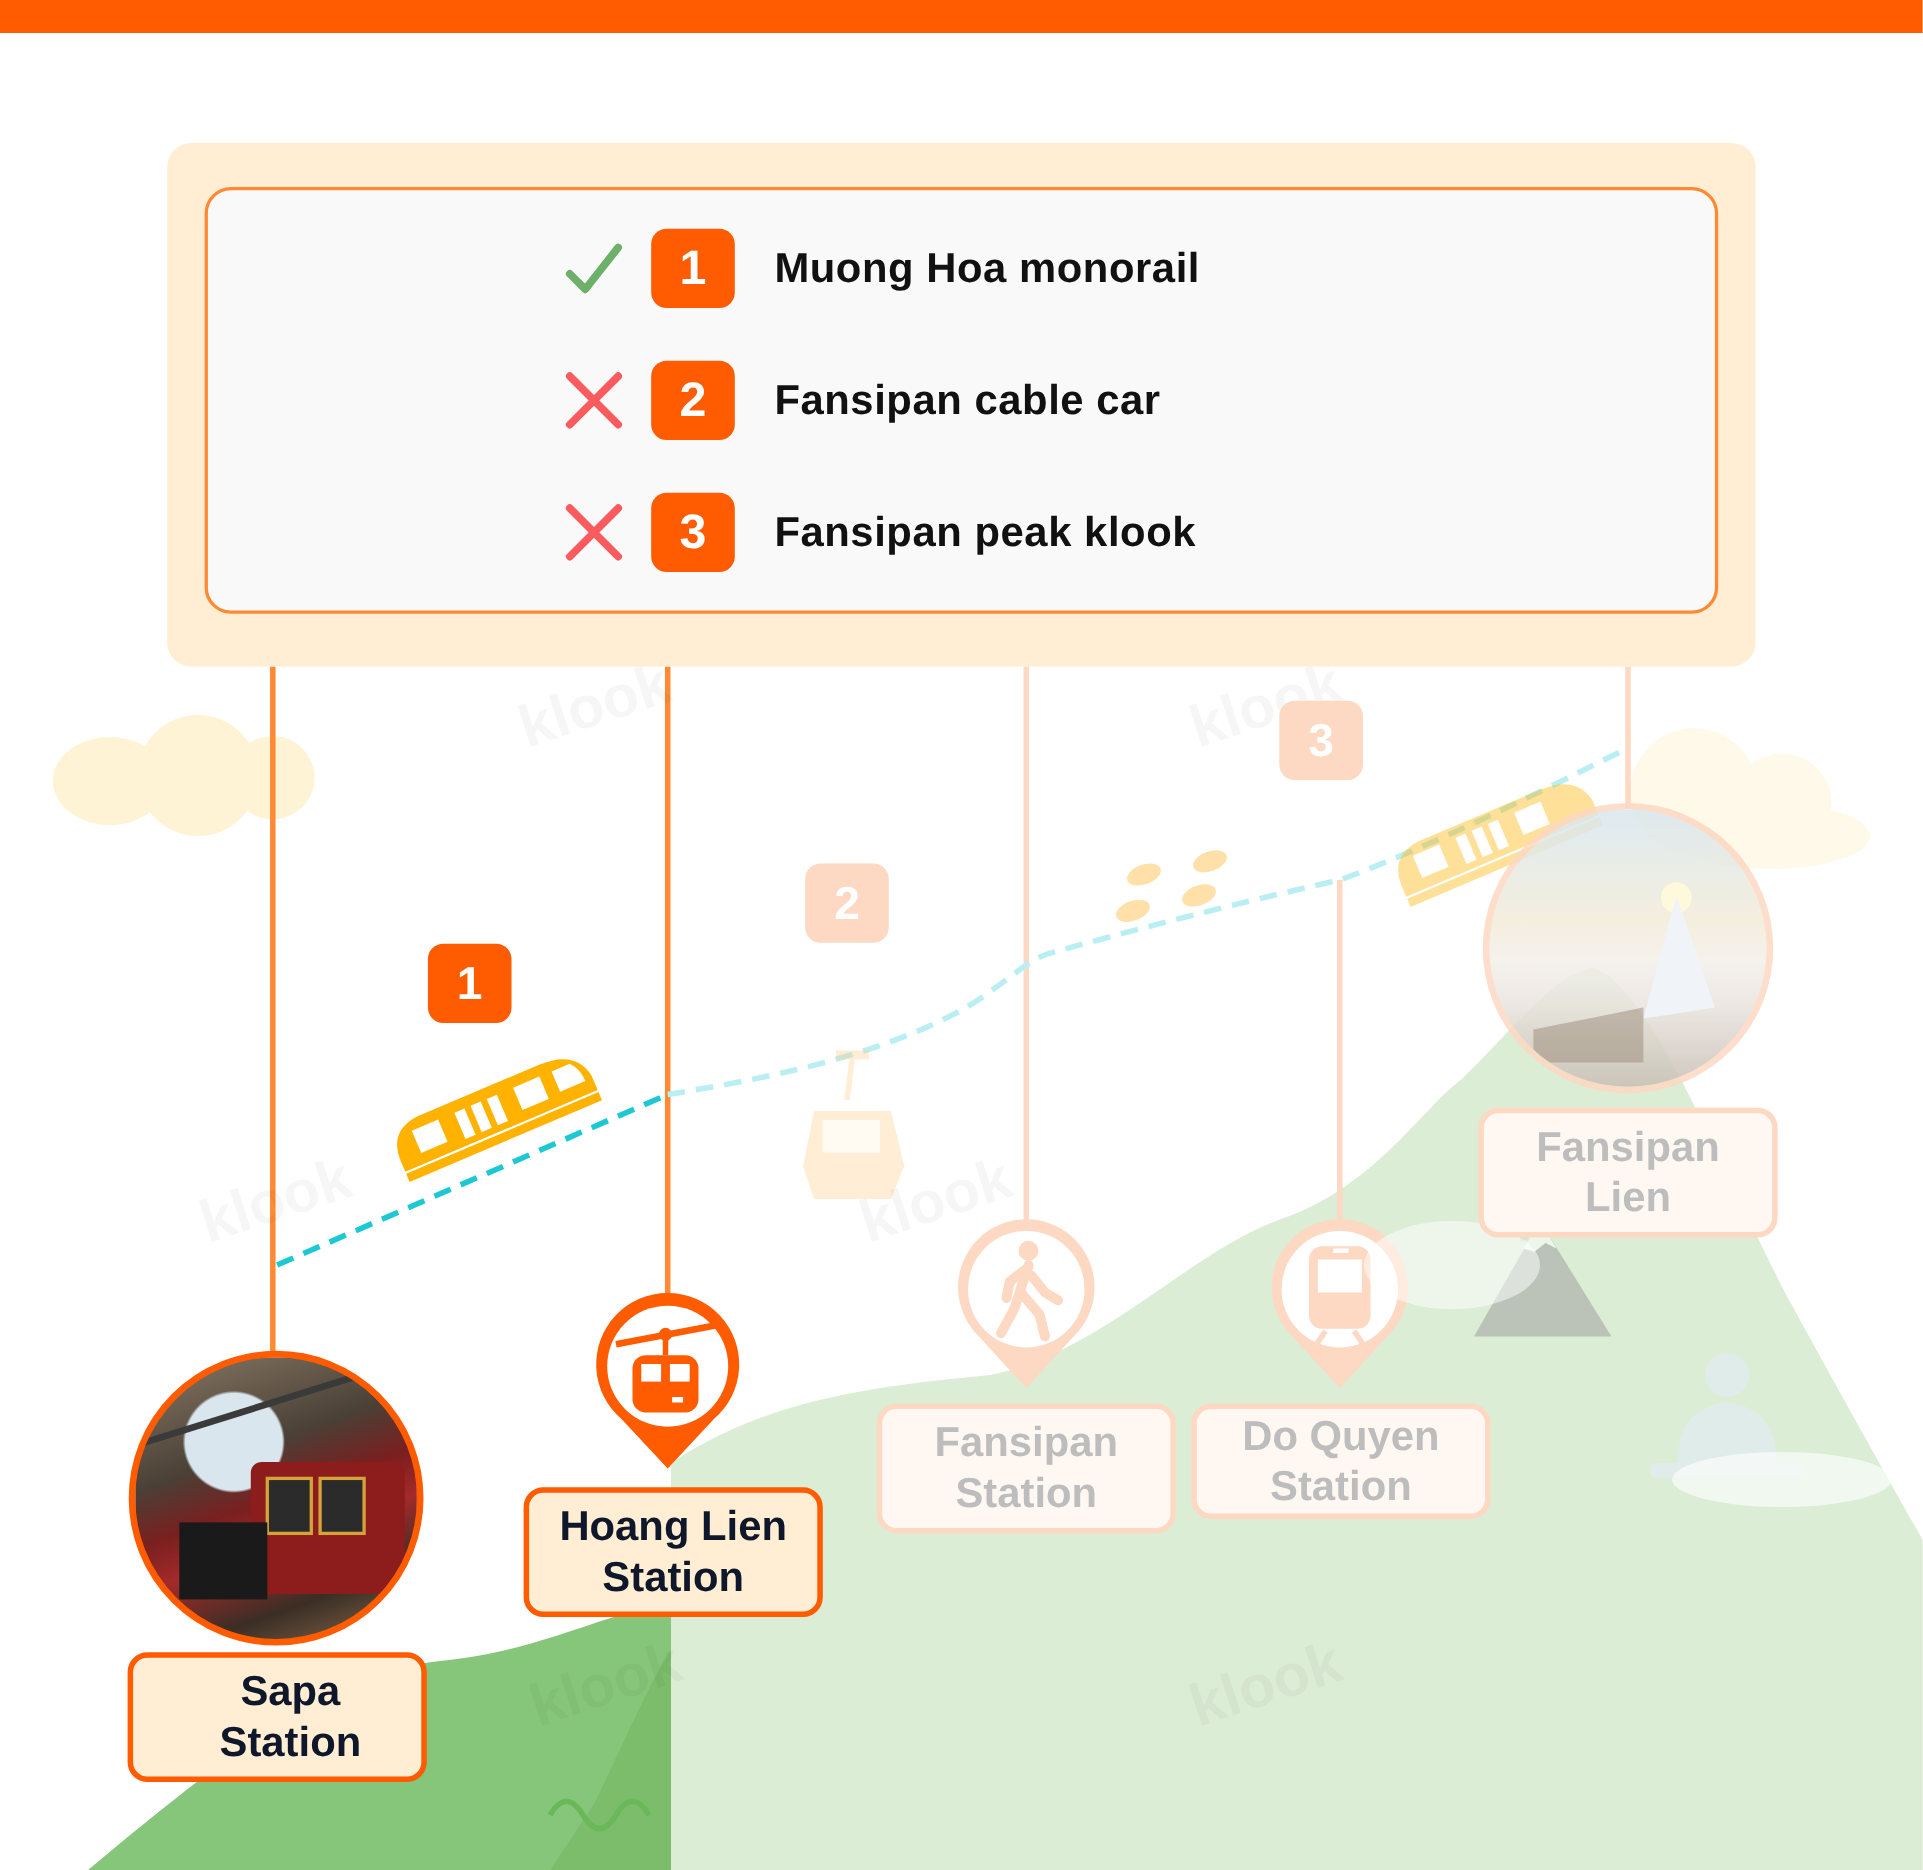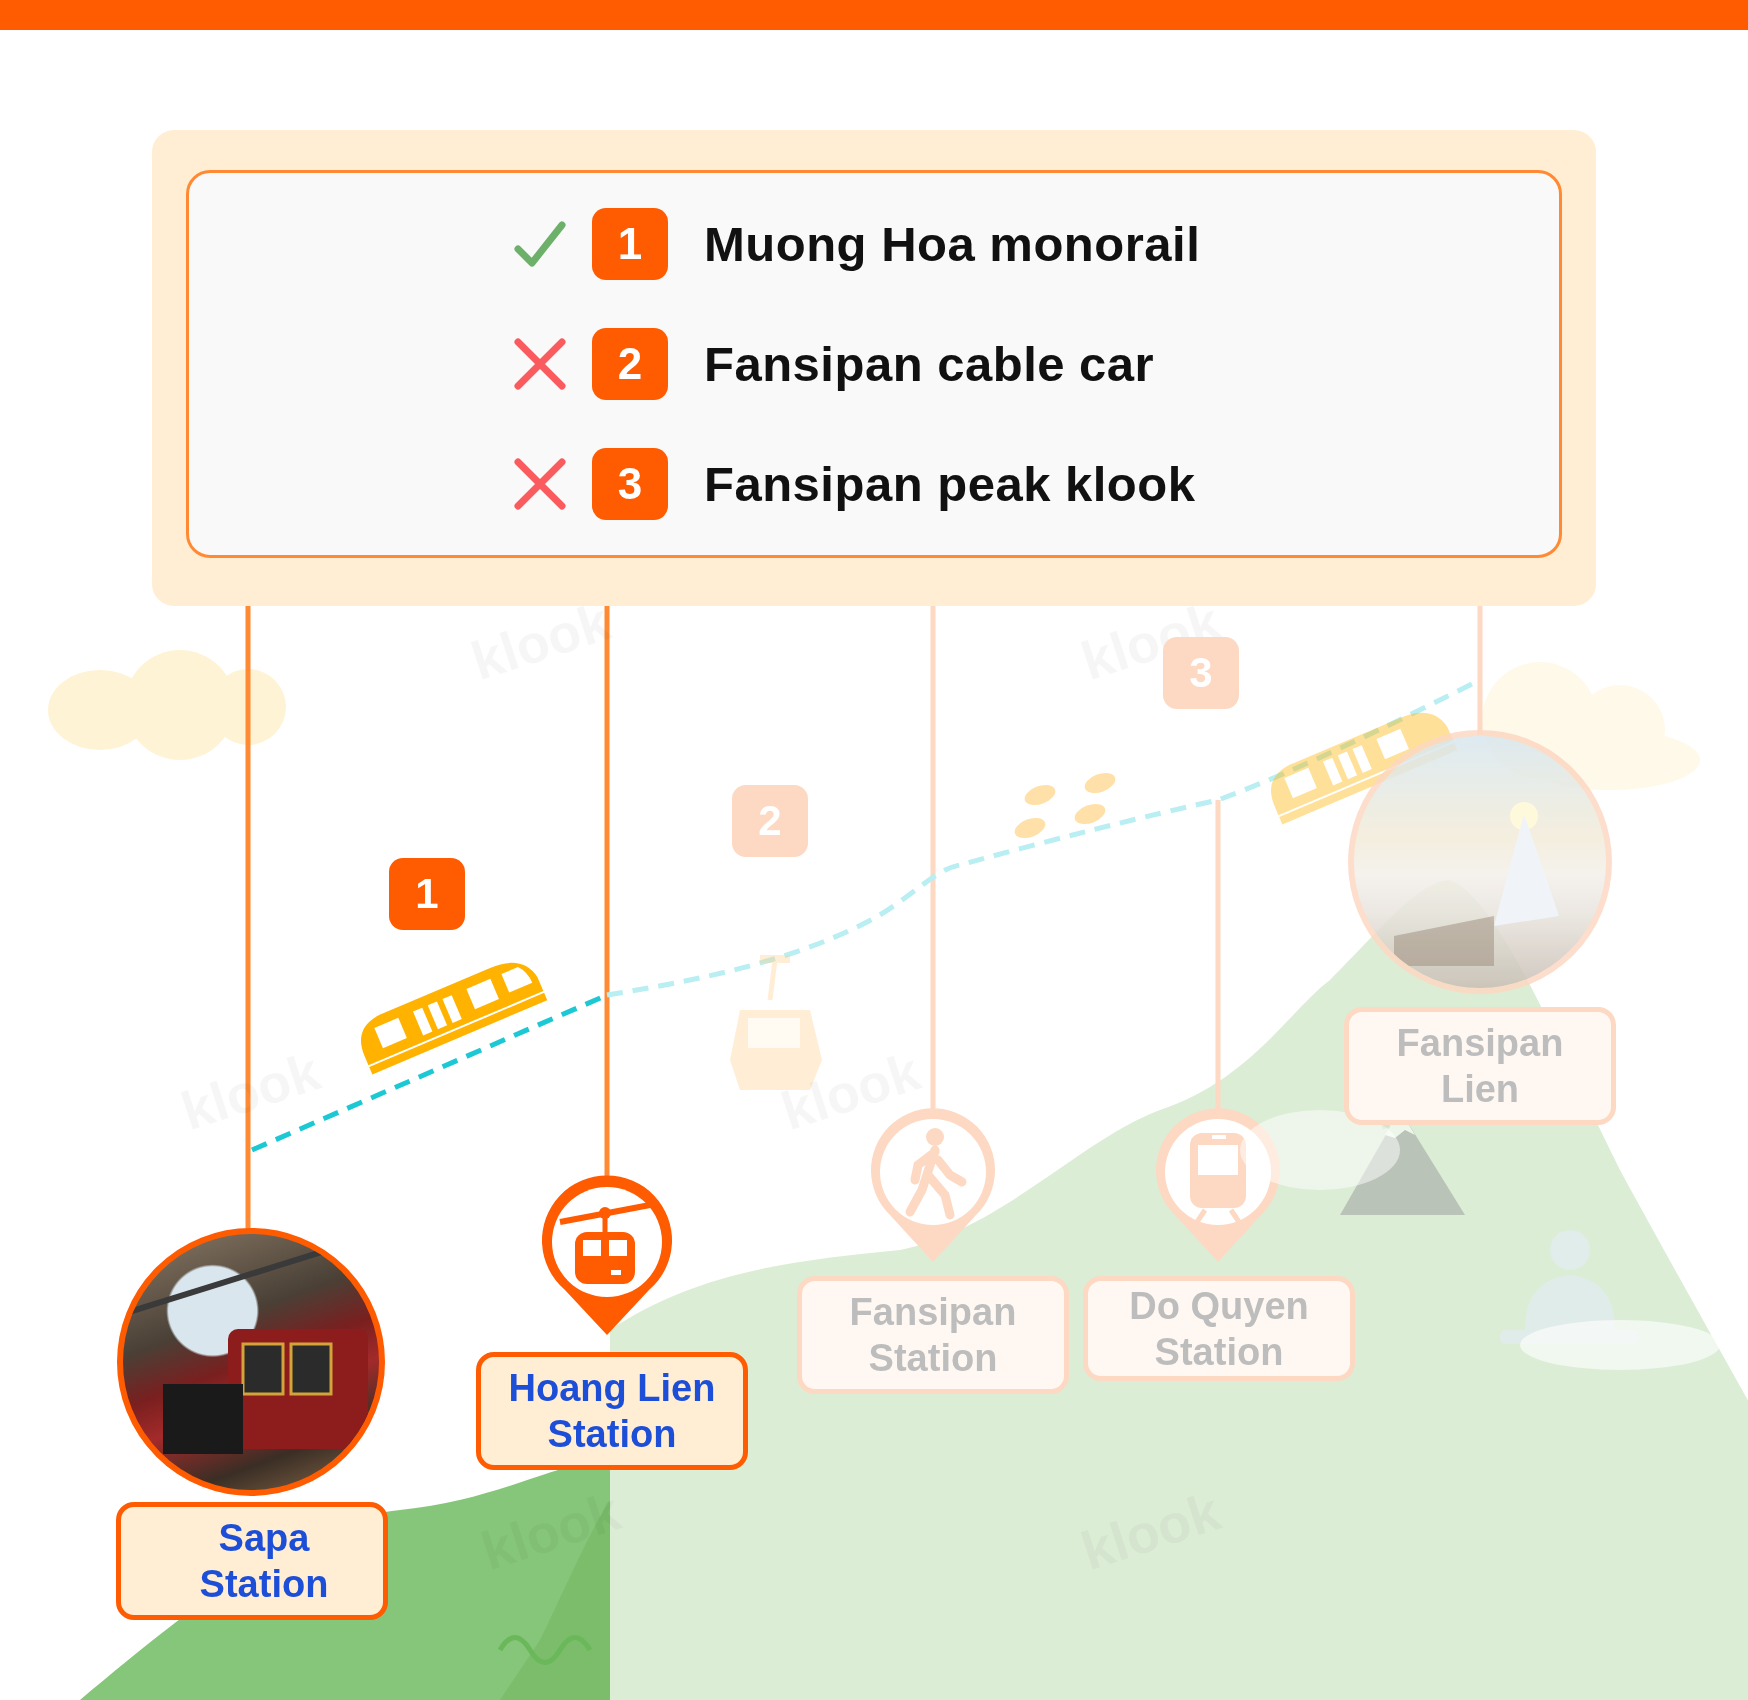--- a/index.html
+++ b/index.html
@@ -13,34 +13,34 @@
   
   .legend-outer { position: absolute; left: 152px; top: 130px; width: 1444px; height: 476px;
     background: #ffeed3; border-radius: 22px; }
   .legend-inner { position: absolute; left: 186px; top: 170px; width: 1376px; height: 388px;
     background: #f9f9f9; border: 3px solid #ff8a33; border-radius: 24px; }
   .legend-row { position: absolute; left: 510px; height: 72px; display: flex; align-items: center; }
   .legend-row .status { width: 60px; height: 60px; display: flex; align-items: center; justify-content: center; }
   .legend-row .num { margin-left: 22px; width: 76px; height: 72px; background: #ff5b00; border-radius: 14px;
     color: #fff; font-weight: bold; font-size: 44px; display: flex; align-items: center; justify-content: center;
     font-family: "Liberation Sans", sans-serif; }
-  .legend-row .label { margin-left: 36px; font-size: 49px; font-weight: bold; color: #111;
+  .legend-row .label { margin-left: 36px; font-size: 38px; font-weight: bold; color: #111;
     font-family: "Liberation Sans", sans-serif; letter-spacing: 0.5px; }
 
   
   .badge { position: absolute; width: 76px; height: 72px; border-radius: 14px; color: #fff; font-weight: bold;
     font-size: 42px; display: flex; align-items: center; justify-content: center; font-family: "Liberation Sans", sans-serif; }
   .badge.active { background: #ff5b00; }
   .badge.faded { background: #fdd8c2; }
 
   
   .station-label { position: absolute; border-radius: 18px; text-align: center; font-weight: bold;
     font-size: 38px; line-height: 46px; display: flex; flex-direction: column; justify-content: center;
     font-family: "Liberation Sans", sans-serif; }
-  .station-label.active { background: #ffeed3; border: 5px solid #ff5b00; color: #1d4ed8; }
+  .station-label.active { background: #ffeed3; border: 5px solid #ff5b00; color: #0f172a; }
   .station-label.faded { background: #fff8f2; border: 5px solid #fdd8c2; color: #bdbdbd; }
 
   .photo-circle { position: absolute; border-radius: 50%; overflow: hidden; }
 
   .watermark { position: absolute; font-size: 54px; font-weight: bold; color: rgba(0,0,0,0.035);
     transform: rotate(-18deg); font-family: "Liberation Sans", sans-serif; }
 </style>
 </head>
 <body>
 

